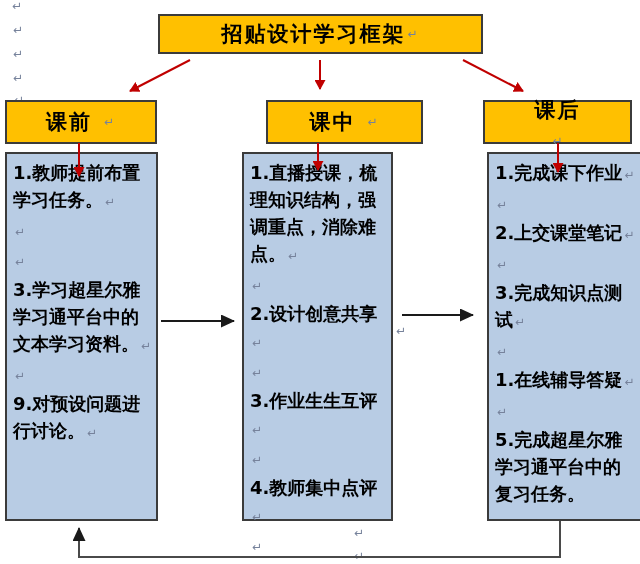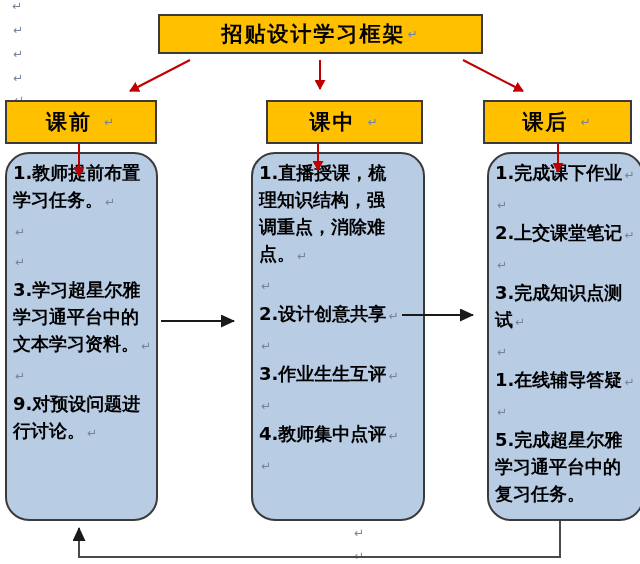--- a/index.html
+++ b/index.html
@@ -21,29 +21,29 @@
     font-size:21px; font-weight:700; letter-spacing:2px;
   }
   .header{
     background:var(--yellow);
     top:100px; height:44px;
     display:flex; align-items:center; justify-content:center;
     font-size:21px; font-weight:700; letter-spacing:2px;gap:10px;
   }
   .header-0{left:5px;   width:152px;}
   .header-1{left:240px; width:157px;margin-left:26px;}
-  .header-2{left:483px; width:149px;}
+  .header-2{left:483px; width:149px;flex-direction:column;}
   .content{
     background:var(--blue);
     top:152px; height:369px;
     padding:5px 2px 0 6px;
-    font-size:18px; font-weight:700; line-height:27px;border-radius:24px;
+    font-size:18px; font-weight:700; line-height:27px;
   }
   .content-0{left:5px;   width:153px;}
-  .content-1{left:251px; width:174px;}
+  .content-1{left:242px; width:151px;}
   .content-2{left:487px; width:157px;}
   .content p{margin:0; white-space:pre-line;}
   .content p.blank{min-height:27px;}
   .pmark{
     color:var(--mark); font-weight:400; font-size:12px;
     padding-left:2px; vertical-align:baseline;
   }
   .loose-mark{
     position:absolute; color:var(--mark); font-size:12px; line-height:12px;
   }

